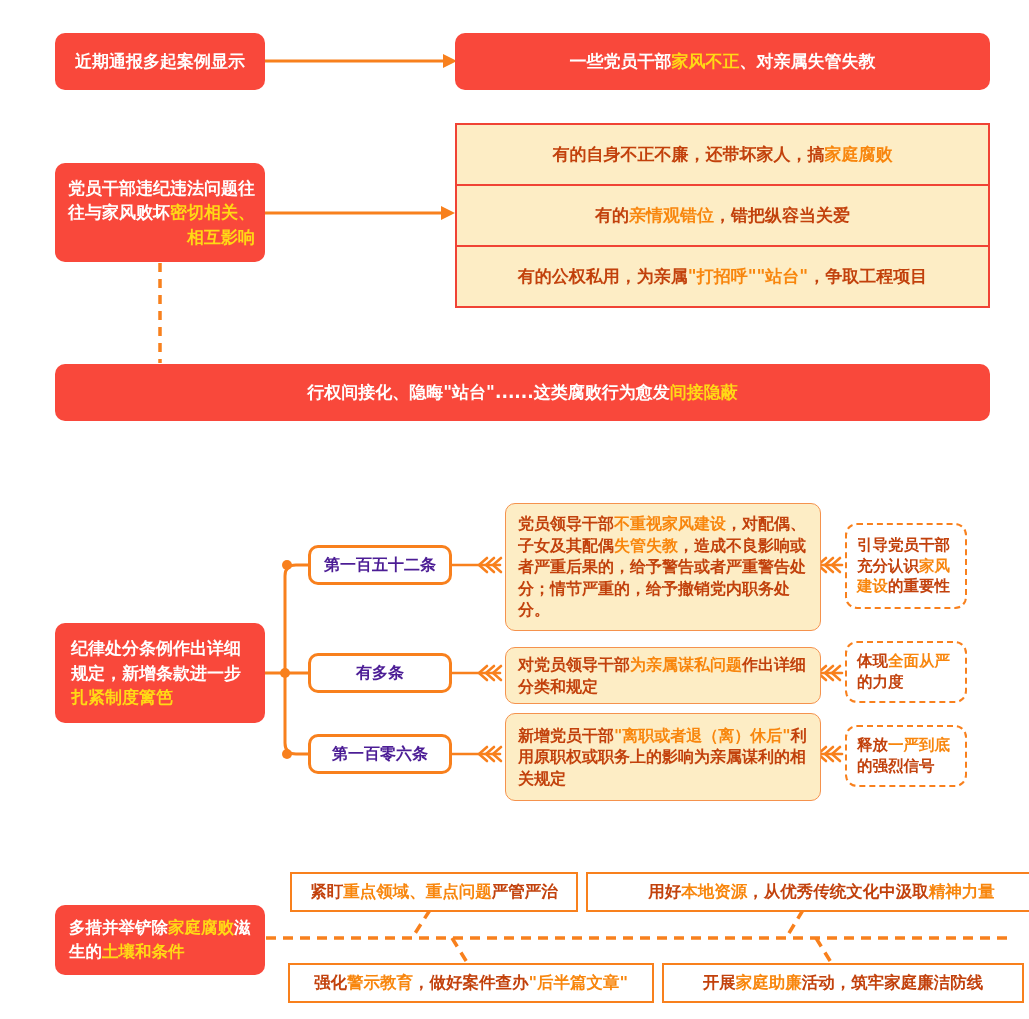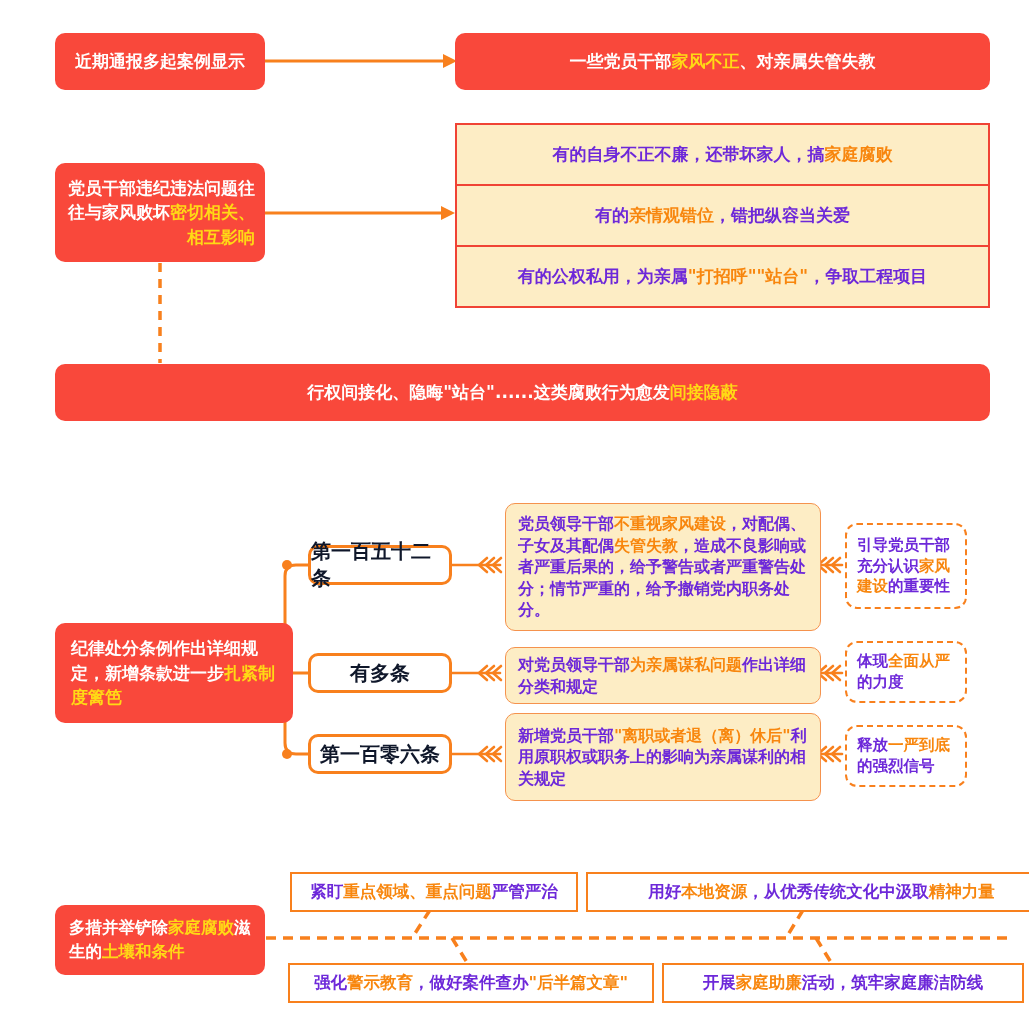--- a/index.html
+++ b/index.html
@@ -6,42 +6,42 @@
   .canvas{
     position:relative;width:1029px;height:1019px;background:#ffffff;overflow:hidden;
     font-family:"DejaVu Sans","Liberation Sans",sans-serif;font-weight:bold;
   }
   .connectors{position:absolute;left:0;top:0;width:1029px;height:1019px;z-index:1;}
   .box{position:absolute;z-index:2;box-sizing:border-box;display:flex;align-items:center;justify-content:center;}
   .red-box{background:#f9483b;border-radius:10px;color:#ffffff;text-align:right;}
   .beige{background:#fdedc5;}
   .seg-w{color:#ffffff;}
   .seg-y{color:#ffd915;}
-  .seg-r{color:#6d28d9;}
+  .seg-r{color:#c2410c;}
   .seg-o{color:#f8860d;}
 
   
   .s1-left {left:55px;top:33px;width:210px;height:57px;font-size:17px;}
   .s1-right{left:455px;top:33px;width:535px;height:57px;font-size:17px;}
 
   
   .s2-left{left:55px;top:163px;width:210px;height:99px;font-size:17px;padding:6px 10px;line-height:1.45;}
   .s2-table{left:455px;top:123px;width:535px;height:185px;border:2px solid #f04335;
     display:flex;flex-direction:column;align-items:stretch;justify-content:space-between;padding:0;}
   .s2-row{flex:1;display:flex;align-items:center;justify-content:center;font-size:17px;text-align:center;}
   .s2-row + .s2-row{border-top:2px solid #f04335;}
 
   
   .banner{left:55px;top:364px;width:935px;height:57px;font-size:17px;}
 
   
-  .s3-left{left:55px;top:623px;width:238px;height:100px;font-size:17px;justify-content:flex-start;
+  .s3-left{left:55px;top:623px;width:210px;height:100px;font-size:17px;justify-content:flex-start;
     text-align:left;padding:10px 16px;line-height:1.45;}
-  .node{background:#ffffff;border:3px solid #f8801d;border-radius:10px;color:#0f172a;
-    font-size:20px;width:144px;height:40px;}
+  .node{background:#ffffff;border:3px solid #f8801d;border-radius:10px;color:#4c1d95;
+    font-size:16px;width:144px;height:40px;}
   .node-1{left:308px;top:545px;}
   .node-2{left:308px;top:653px;}
   .node-3{left:308px;top:734px;}
   .detail{border:1.5px solid #f5924d;border-radius:10px;width:316px;font-size:16px;
     text-align:left;padding:8px 12px;line-height:1.35;justify-content:flex-start;}
   .detail-1{left:505px;top:503px;height:128px;}
   .detail-2{left:505px;top:647px;height:57px;}
   .detail-3{left:505px;top:713px;height:88px;}
   .note{background:#ffffff;border:2.5px dashed #f8801d;border-radius:12px;width:122px;
     font-size:15.5px;text-align:left;padding:6px 10px;line-height:1.35;}

